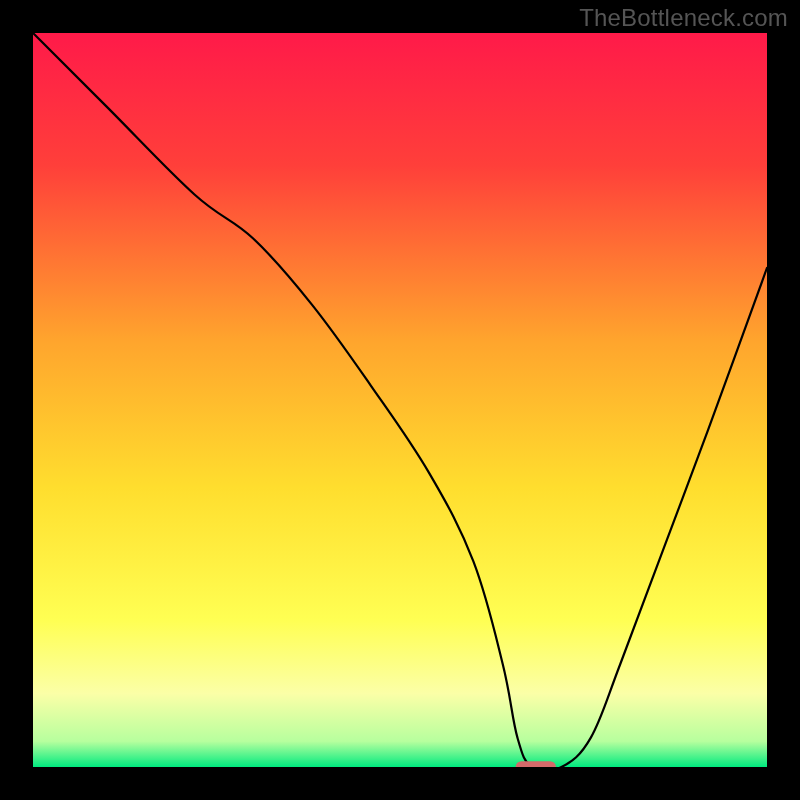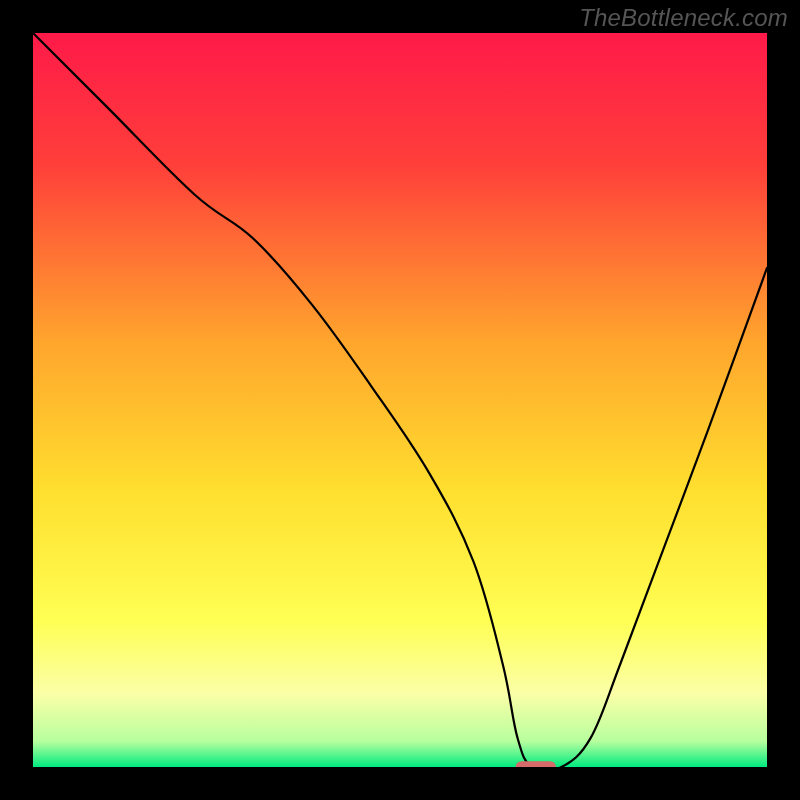--- a/index.html
+++ b/index.html
@@ -10,21 +10,20 @@
     background: #000;
     overflow: hidden;
   }
   .frame {
     position: absolute;
     left: 0;
     top: 0;
     width: 800px;
     height: 800px;
     background: #000;
-    font-style: italic;
   }
   .watermark {
     position: absolute;
     top: 4px;
     right: 12px;
     color: #555;
     font-family: Arial, Helvetica, sans-serif;
     font-size: 24px;
     font-weight: 500;
     letter-spacing: 0.2px;

